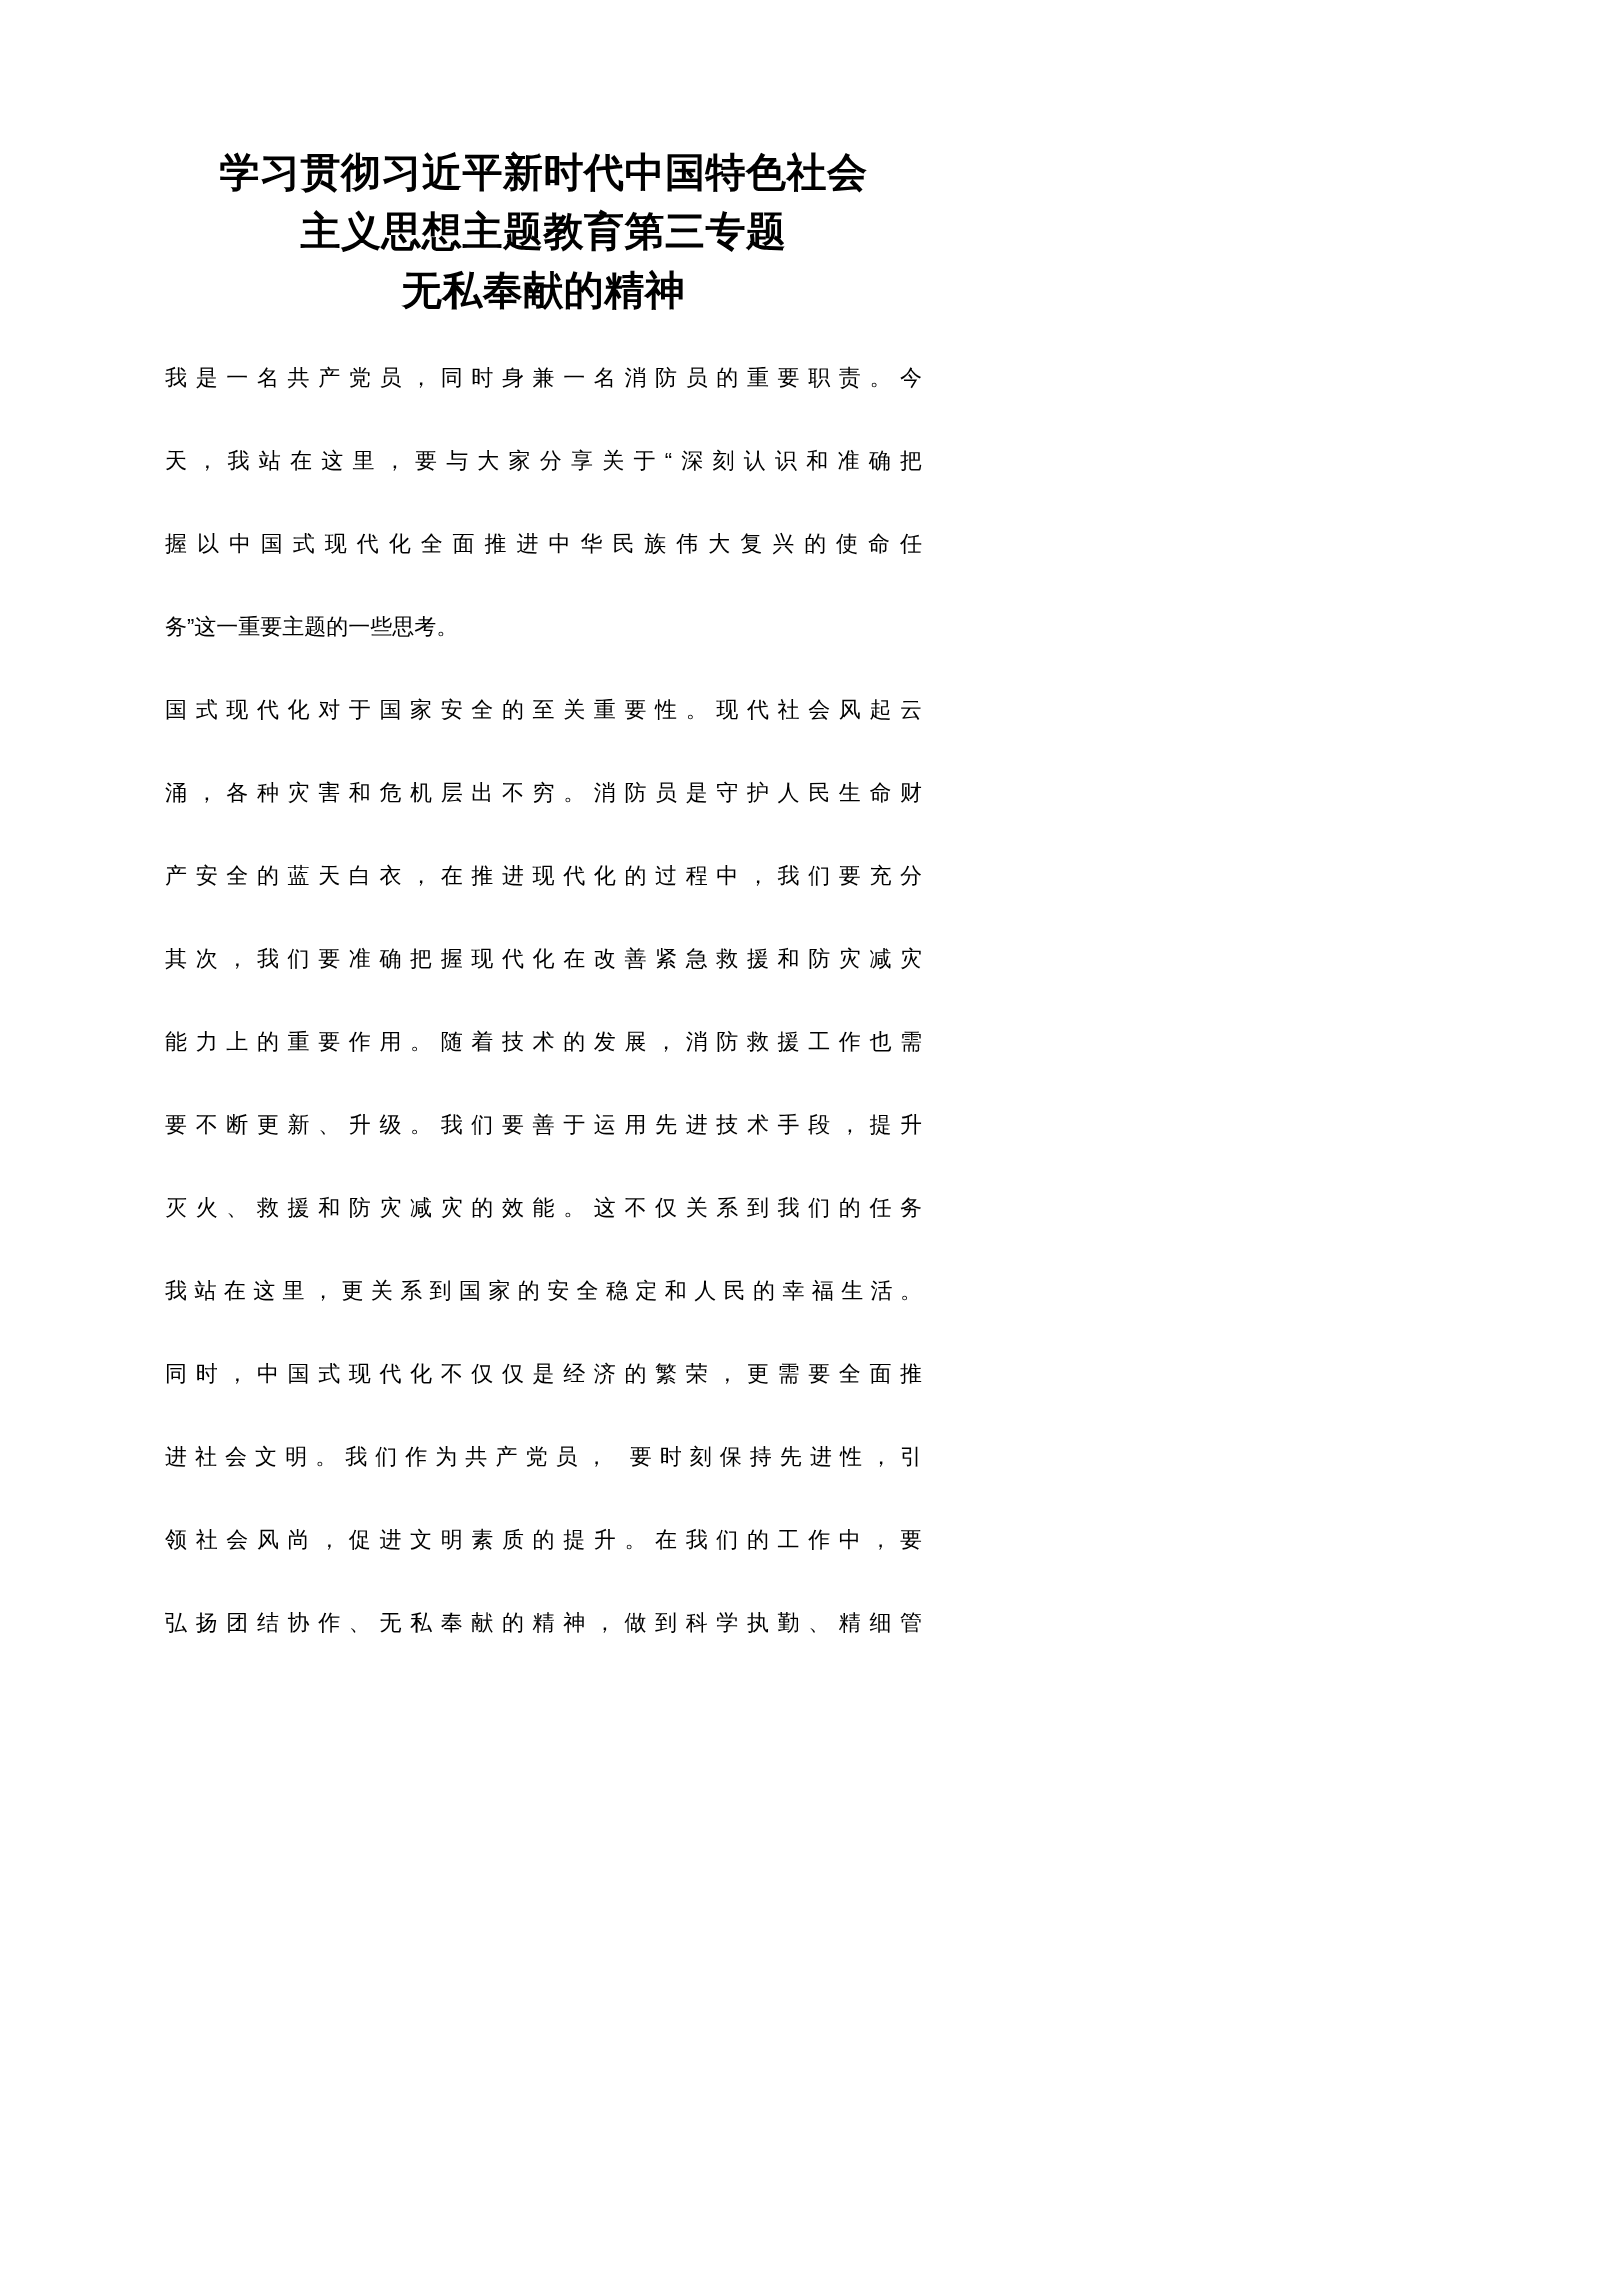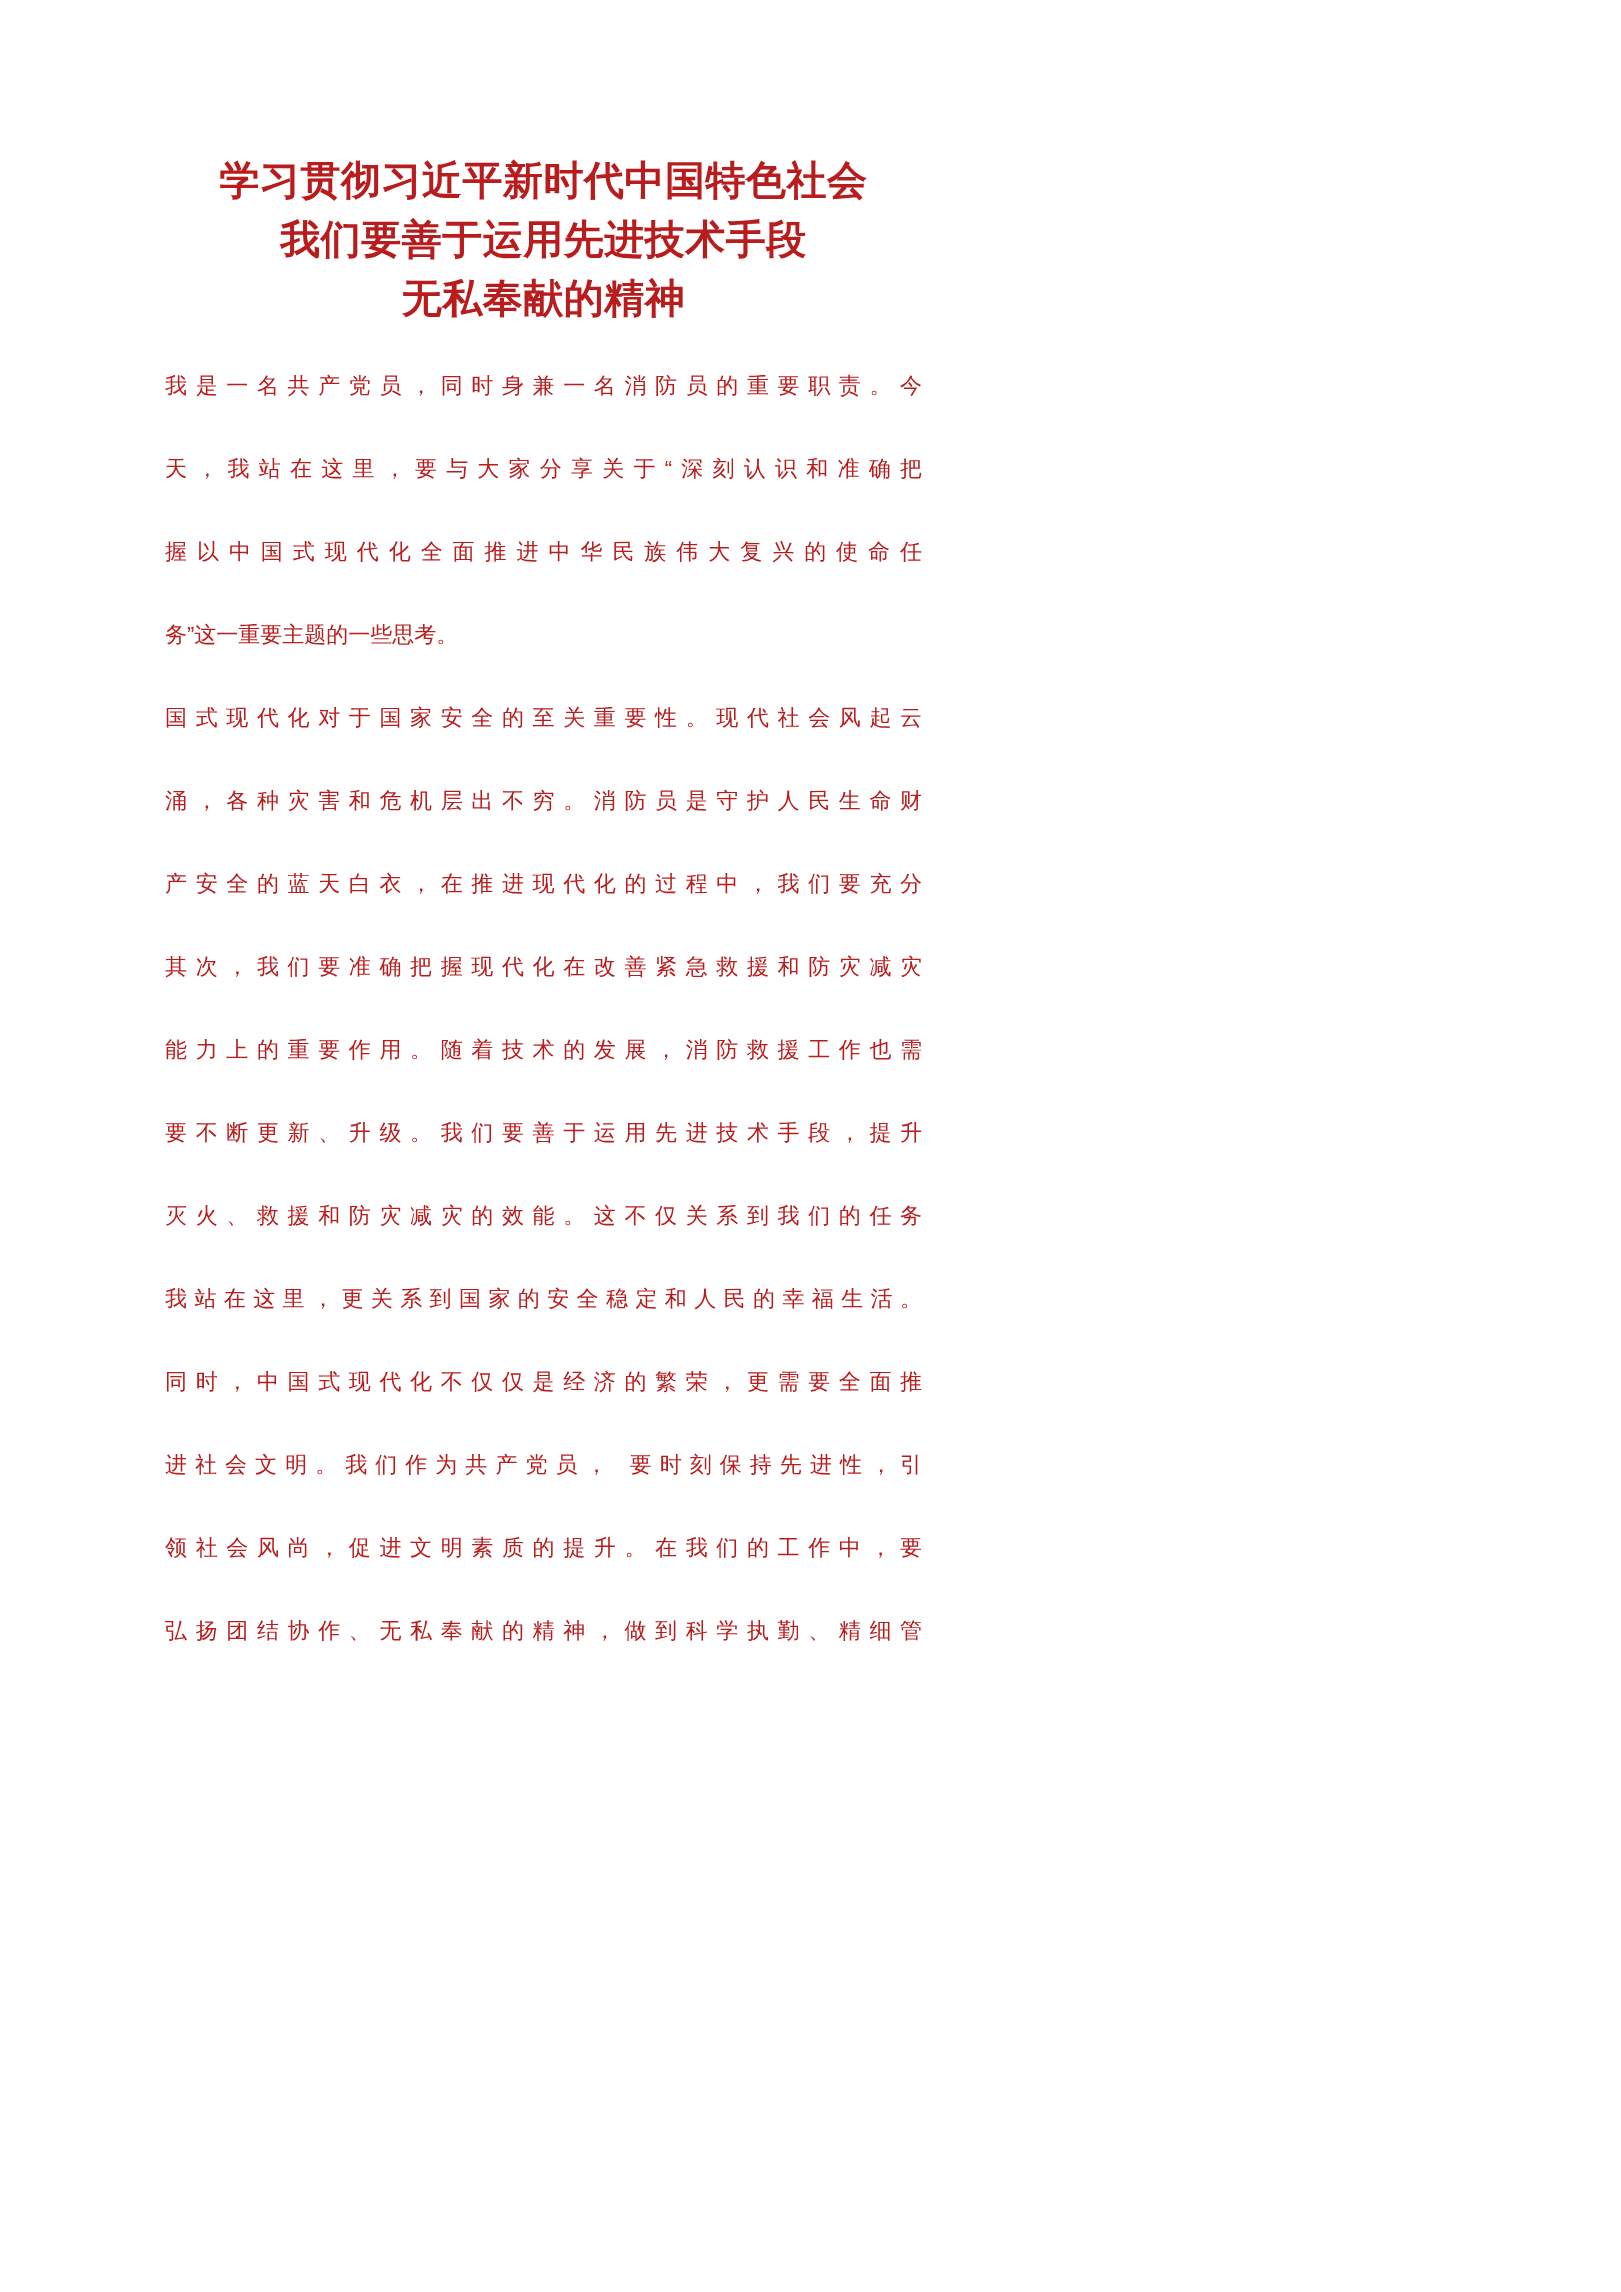--- a/index.html
+++ b/index.html
@@ -3,23 +3,23 @@
 <meta charset="utf-8">
 <style>
   * { box-sizing: border-box; }
   html, body { margin: 0; padding: 0; }
   body { background: #ffffff; }
 
   .page {
     position: relative;
     width: 1621px;
     height: 1649px;
-    margin: 8px auto;
+    margin: 0 auto;
     background: #ffffff;
-    color: #b91c1c;
+    color: #000000;
     font-family: "Liberation Sans", "DejaVu Sans", sans-serif;
     overflow: hidden;
   }
 
   .content {
     position: absolute;
     left: 165px;
     top: 143px;
     width: 757px;
   }
@@ -59,21 +59,21 @@
   }
 </style>
 </head>
 <body>
 
 <div class="page">
   <div class="content">
 
     <h1 class="title">
       <div class="title-line">学习贯彻习近平新时代中国特色社会</div>
-      <div class="title-line">我们要善于运用先进技术手段</div>
+      <div class="title-line">主义思想主题教育第三专题</div>
       <div class="title-line">无私奉献的精神</div>
     </h1>
 
     <div class="body-text">
 
       <div class="paragraph">
         <div class="line just">我是一名共产党员，同时身兼一名消防员的重要职责。今</div>
         <div class="line just">天，我站在这里，要与大家分享关于“深刻认识和准确把</div>
         <div class="line just">握以中国式现代化全面推进中华民族伟大复兴的使命任</div>
         <div class="line last">务”这一重要主题的一些思考。</div>

